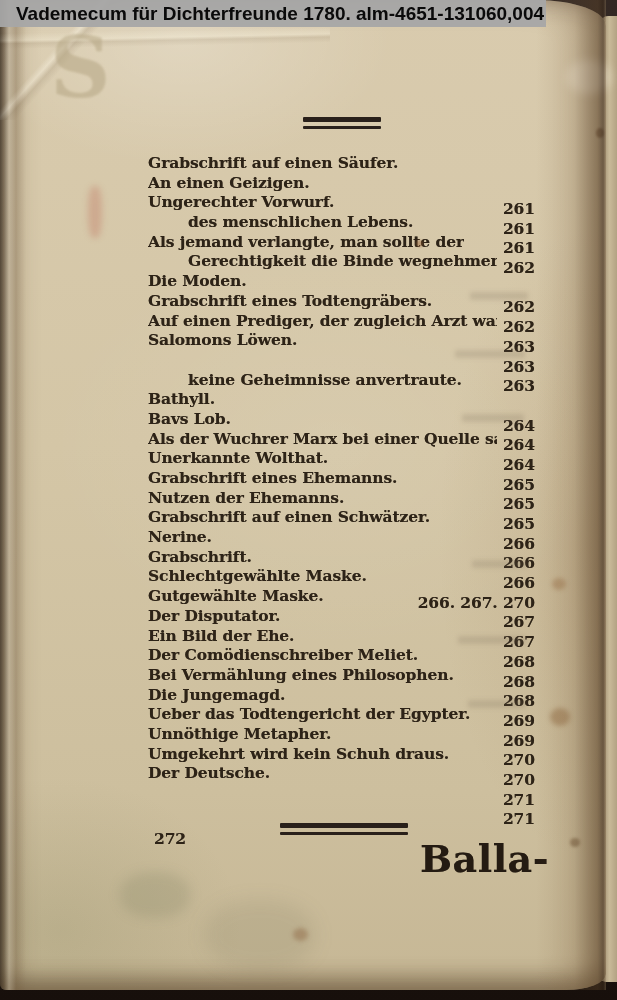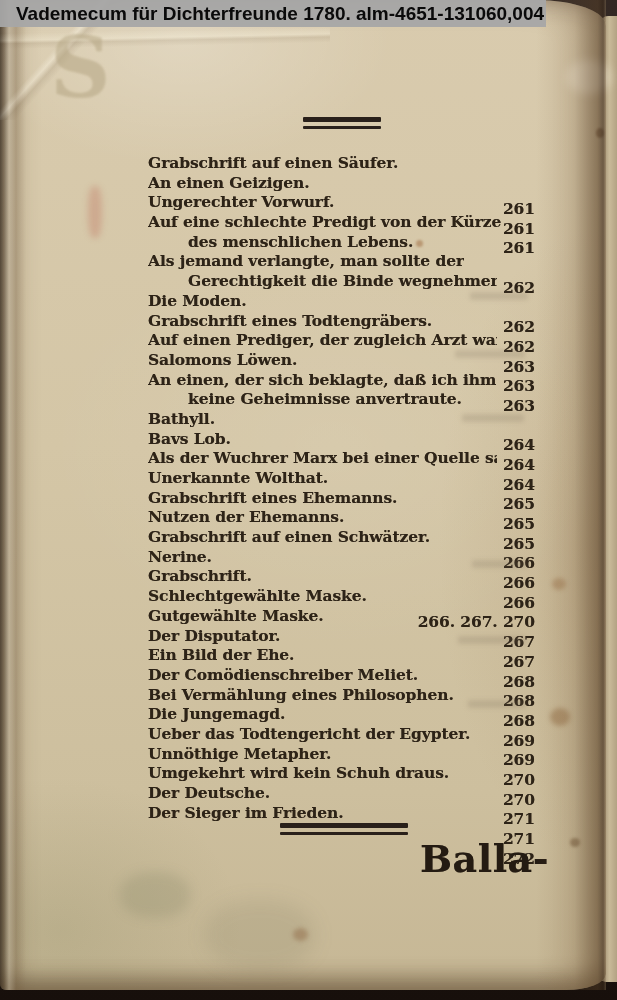--- a/index.html
+++ b/index.html
@@ -107,24 +107,20 @@
           <span class="n">261</span>
         </div>
         <div class="row">
           <span class="t">An einen Geizigen.</span>
           <span class="n">261</span>
         </div>
         <div class="row">
           <span class="t">Ungerechter Vorwurf.</span>
           <span class="n">261</span>
         </div>
-        <div class="row">
-          <span class="t">Auf eine schlechte Predigt von der Kürze</span>
-          <span class="n"></span>
-        </div>
         <div class="row indent">
           <span class="t">des menschlichen Lebens.</span>
           <span class="n">262</span>
         </div>
         <div class="row">
           <span class="t">Als jemand verlangte, man sollte der</span>
           <span class="n"></span>
         </div>
         <div class="row indent">
           <span class="t">Gerechtigkeit die Binde wegnehmen.</span>
@@ -140,21 +136,20 @@
         </div>
         <div class="row">
           <span class="t">Auf einen Prediger, der zugleich Arzt war.</span>
           <span class="n">263</span>
         </div>
         <div class="row">
           <span class="t">Salomons Löwen.</span>
           <span class="n">263</span>
         </div>
         <div class="row">
-          <span class="t">An einen, der sich beklagte, daß ich ihm</span>
           <span class="n"></span>
         </div>
         <div class="row indent">
           <span class="t">keine Geheimnisse anvertraute.</span>
           <span class="n">264</span>
         </div>
         <div class="row">
           <span class="t">Bathyll.</span>
           <span class="n">264</span>
         </div>
@@ -228,21 +223,20 @@
         </div>
         <div class="row">
           <span class="t">Umgekehrt wird kein Schuh draus.</span>
           <span class="n">271</span>
         </div>
         <div class="row">
           <span class="t">Der Deutsche.</span>
           <span class="n">271</span>
         </div>
         <div class="row">
-          <span class="t">Der Sieger im Frieden.</span>
           <span class="n">272</span>
         </div>
       </div>
 
     <div class="divider divider-bottom">
       <div class="bar thick"></div>
       <div class="bar thin"></div>
     </div>
 
     <div class="catchword">Balla-</div>

